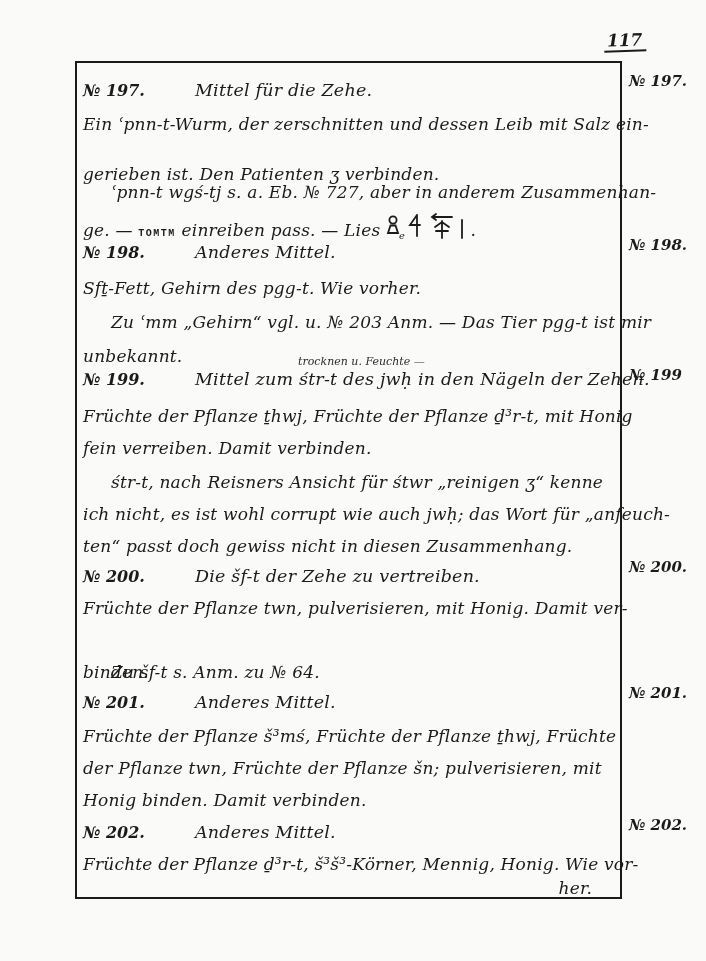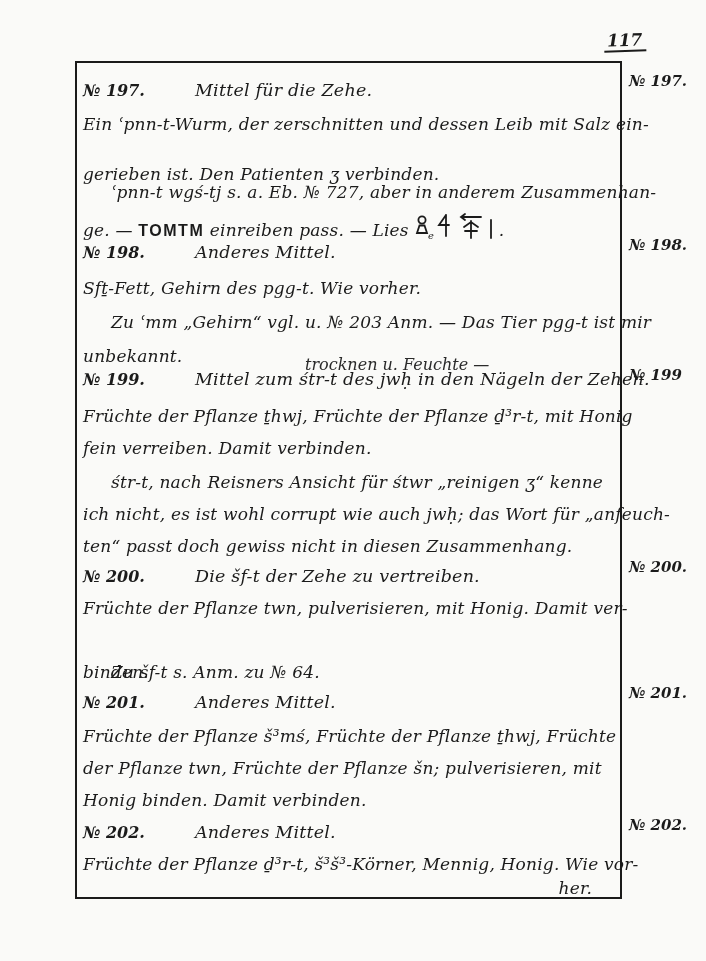--- a/index.html
+++ b/index.html
@@ -33,27 +33,27 @@
   }
   .line .no{
     display:inline-block;width:112px;
     font-style:italic;font-weight:bold;font-size:16px;
     letter-spacing:0;
   }
   .line .heading-text{font-size:17.5px;}
   .indent{left:34px;text-align:center;}
   .normal{left:6px;}
   .caps{
-    font-family:Liberation Sans, sans-serif;
-    font-style:normal;font-size:16px;
+    font-family:Liberation Mono, monospace;
+    font-style:normal;font-size:10px;
     letter-spacing:1.5px;font-weight:bold;
   }
   .annotation{
-    position:absolute;left:228px;top:292px;
-    font-style:italic;font-size:16px;color:#2a2a2a;
+    position:absolute;left:221px;top:292px;
+    font-style:italic;font-size:11px;color:#2a2a2a;
     white-space:nowrap;
   }
   .margin-label{
     position:absolute;left:629px;
     font-style:italic;font-weight:bold;font-size:15px;
     white-space:nowrap;
   }
   .glyphs{
     display:inline-block;vertical-align:-6px;margin-left:6px;
   }

